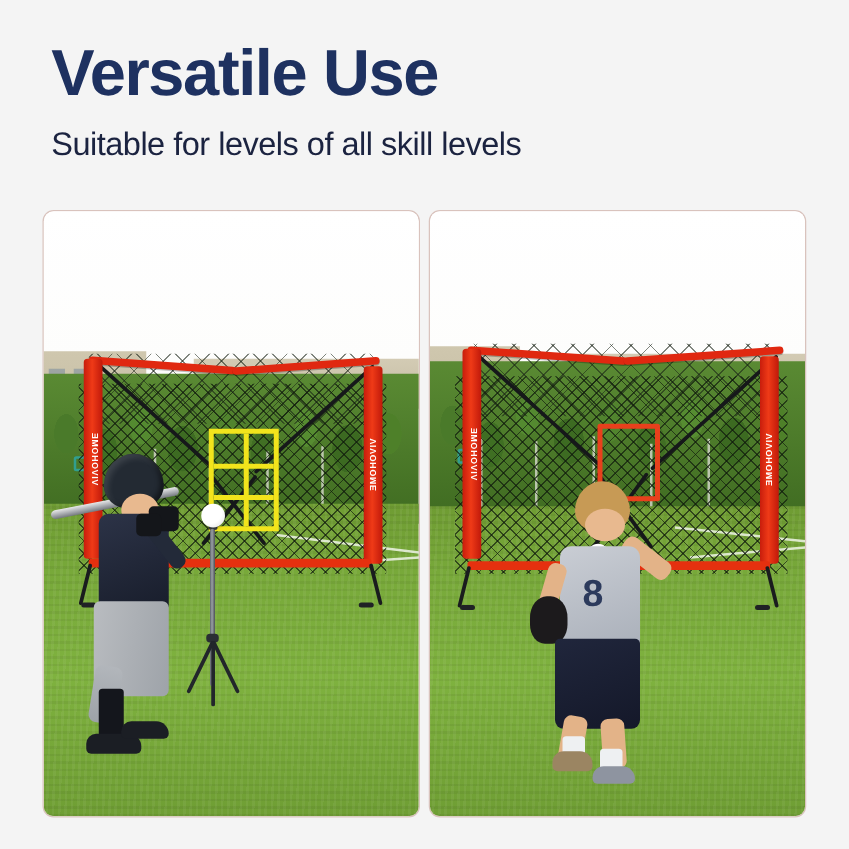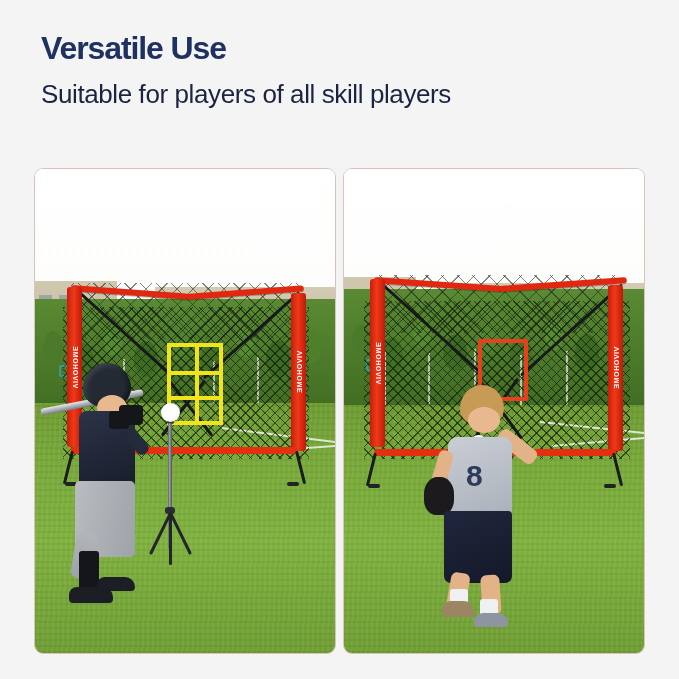--- a/index.html
+++ b/index.html
@@ -7,21 +7,21 @@
   body {
     background:#f4f4f4;
     font-family:"Liberation Sans", sans-serif;
     overflow:hidden;
     position:relative;
   }
 
   
   #header { position:absolute; left:41px; top:32px; width:600px; }
   #title {
-    font-size:32px;
+    font-size:52px;
     font-weight:bold;
     color:#1e3160;
     letter-spacing:-1.1px;
     line-height:1.05;
     white-space:nowrap;
   }
   #subtitle {
     margin-top:13px;
     font-size:26px;
     font-weight:400;
@@ -217,21 +217,21 @@
   .tee-pole { position:absolute; width:4px; background:linear-gradient(90deg,#5c6268,#9aa0a6 40%,#4c5055); border-radius:2px; }
   .tee-top { position:absolute; width:7px; height:5px; background:#3b4046; border-radius:2px; }
   .tee-leg { position:absolute; width:3px; background:#22262b; transform-origin:top center; border-radius:2px; }
   .tee-hub { position:absolute; width:10px; height:7px; background:#2a2e34; border-radius:3px; }
 </style>
 </head>
 <body>
 
 <div id="header">
   <div id="title">Versatile Use</div>
-  <div id="subtitle">Suitable for players of all skill players</div>
+  <div id="subtitle">Suitable for levels of all skill levels</div>
 </div>
 
 <div class="panel" id="panel-left">
   <div class="scene">
 
     <div class="sky"></div>
 
     <div class="building" style="left:-4px; top:112px; width:86px; height:104px;"></div>
     <div class="bwin" style="left:4px;  top:126px; width:13px; height:10px;"></div>
     <div class="bwin" style="left:24px; top:126px; width:13px; height:10px;"></div>

